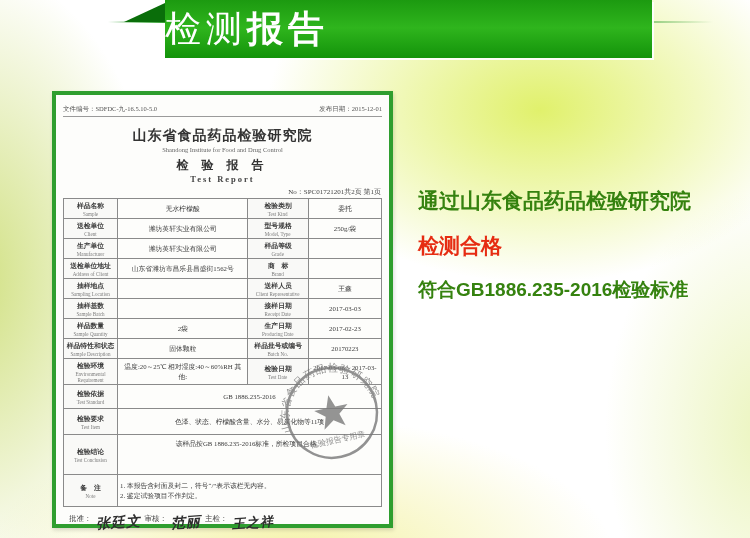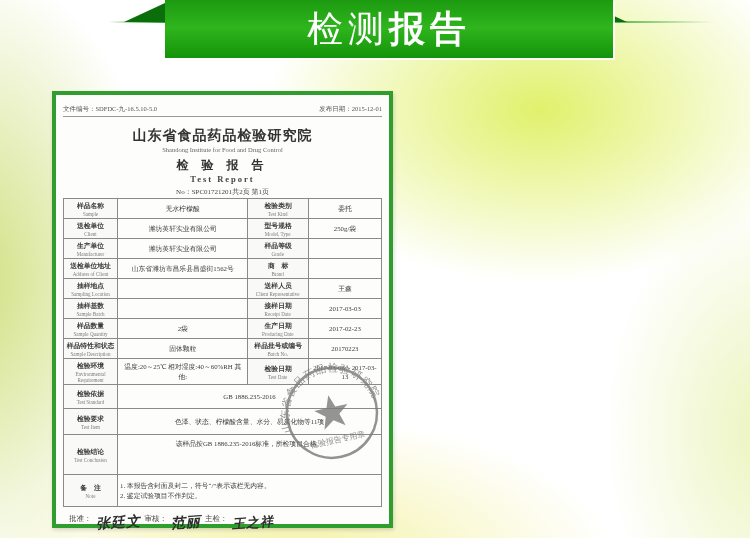--- a/index.html
+++ b/index.html
@@ -8,24 +8,24 @@
     font-family:"Liberation Sans",sans-serif;
     background:
       radial-gradient(ellipse 380px 240px at 540px 110px, rgba(223,240,100,.95), rgba(223,240,100,0) 72%),
       radial-gradient(ellipse 260px 420px at -30px 280px, rgba(205,222,120,.95), rgba(205,222,120,0) 75%),
       radial-gradient(ellipse 420px 190px at 300px 560px, rgba(242,240,150,.85), rgba(242,240,150,0) 75%),
       radial-gradient(ellipse 220px 320px at 770px 430px, rgba(218,236,135,.55), rgba(218,236,135,0) 75%),
       #ffffff;
   }
   
   .banner{
-    position:absolute;left:165px;top:0;width:448px;height:58px;
+    position:absolute;left:165px;top:0;width:487px;height:58px;
     background:linear-gradient(180deg,#1c9a10 0%,#2fb51d 48%,#13930a 100%);
     box-shadow:2px 2px 0 rgba(255,255,255,.9);
-    display:flex;align-items:center;justify-content:center;
+    display:flex;align-items:center;
   }
   .banner-title{color:#fff;font-size:36px;letter-spacing:5px;line-height:1;}
   .banner-title .light{font-weight:400;}
   .banner-title .bold{font-weight:900;}
   .deco-line{position:absolute;top:21px;height:2px;}
   .deco-line.left{left:108px;width:58px;background:linear-gradient(90deg,rgba(47,158,47,0),#2f9e2f);}
   .deco-line.right{left:585px;width:128px;background:linear-gradient(90deg,#2f9e2f,rgba(47,158,47,0));}
   .deco-tri{position:absolute;top:3px;width:41px;height:19px;background:#0a6e0a;}
   .deco-tri.left{left:124px;clip-path:polygon(100% 0,100% 100%,0 100%);}
   .deco-tri.right{left:586px;clip-path:polygon(0 0,0 100%,100% 100%);}
@@ -40,21 +40,21 @@
     position:relative;width:100%;height:100%;box-sizing:border-box;padding:6px 7px;
     font-family:"Liberation Serif",serif;color:#3c3c3c;
   }
   .meta-line{display:flex;justify-content:space-between;font-size:6.5px;color:#555;
     border-bottom:1px solid #9a9a9a;padding-bottom:2px;margin-top:4px;}
   .title-block{text-align:center;margin-top:10px;}
   .inst-cn{font-size:14px;font-weight:bold;letter-spacing:1px;color:#333;}
   .inst-en{font-size:6.5px;color:#666;margin-top:1px;}
   .rep-cn{font-size:12px;font-weight:bold;letter-spacing:5px;margin-top:4px;color:#333;}
   .rep-en{font-size:8.5px;font-weight:bold;letter-spacing:2px;color:#444;}
-  .no-line{display:flex;justify-content:center;font-size:7px;margin:3px 1px 1px;color:#444;}
+  .no-line{display:flex;justify-content:flex-end;font-size:7px;margin:3px 1px 1px;color:#444;}
 
   table.rpt{width:100%;border-collapse:collapse;table-layout:fixed;font-size:7px;color:#3c3c3c;}
   table.rpt td{border:1px solid #8a8a8a;padding:1px 2px;text-align:center;vertical-align:middle;overflow:hidden;}
   td.lbl{font-weight:bold;font-size:6.8px;background:rgba(0,0,0,.015);}
   td.lbl .en{display:block;font-weight:normal;font-size:5.5px;color:#7d7d7d;transform:scale(.92);}
   td.val{font-size:6.8px;}
   tr.r{height:20px;}
   tr.env{height:26px;}
   tr.std{height:24px;}
   tr.item{height:26px;}
@@ -216,14 +216,19 @@
         <polygon points="57,32 61.5,44.5 74,44.5 64,52.5 67.8,65 57,57.5 46.2,65 50,52.5 40,44.5 52.5,44.5" fill="#7a7a7a"></polygon>
         <text font-size="10.5" fill="#757575" font-family="Liberation Serif, serif" letter-spacing="1">
           <textPath href="#arcTop" startOffset="2">山东省食品药品检验研究院</textPath>
         </text>
         <text x="57" y="80" text-anchor="middle" font-size="8" fill="#757575" font-family="Liberation Serif, serif">检验报告专用章</text>
       </svg>
 
     </div>
   </div>
 
+  <div class="claims">
+    <div class="claim green1">通过山东食品药品检验研究院</div>
+    <div class="claim red">检测合格</div>
+    <div class="claim green2">符合GB1886.235-2016检验标准</div>
+  </div>
 
 </div>
 
 </body></html>

